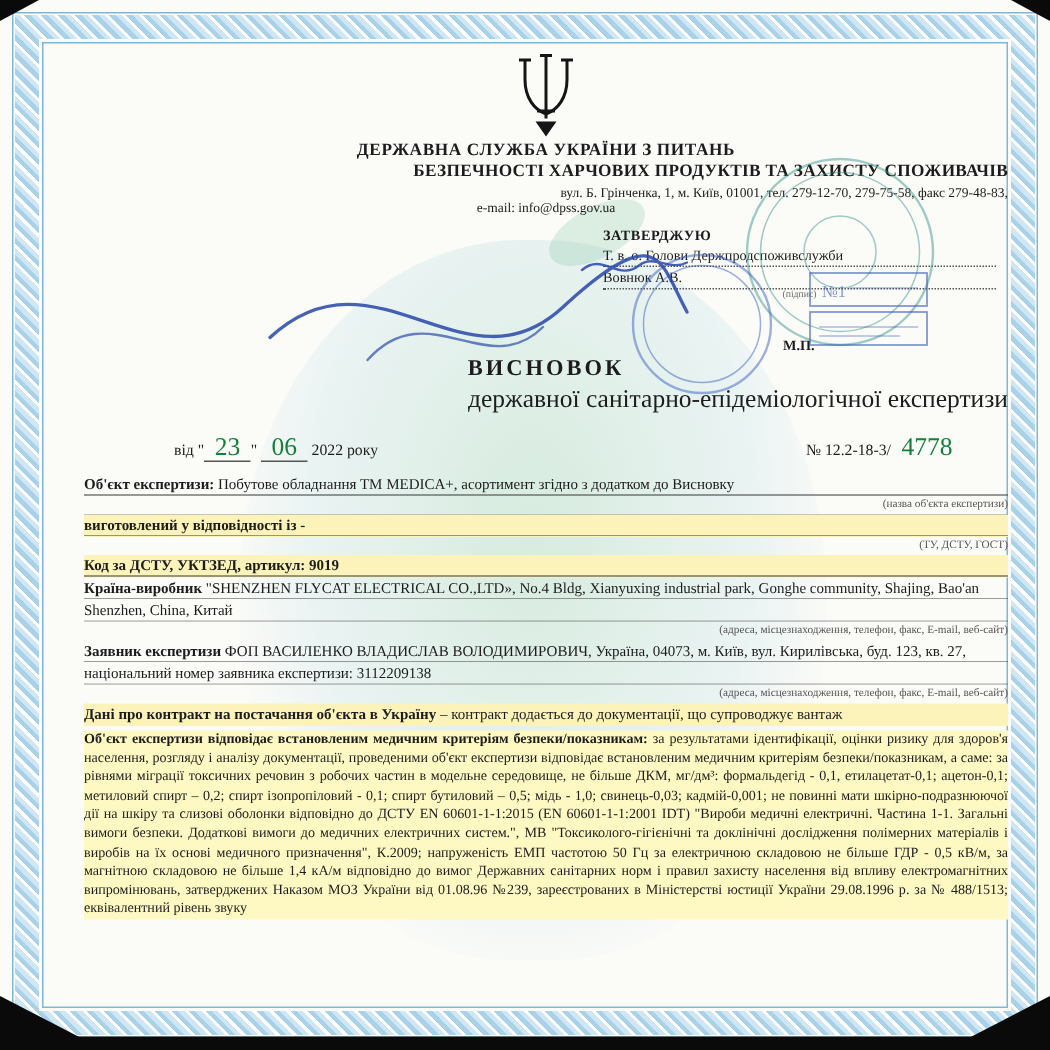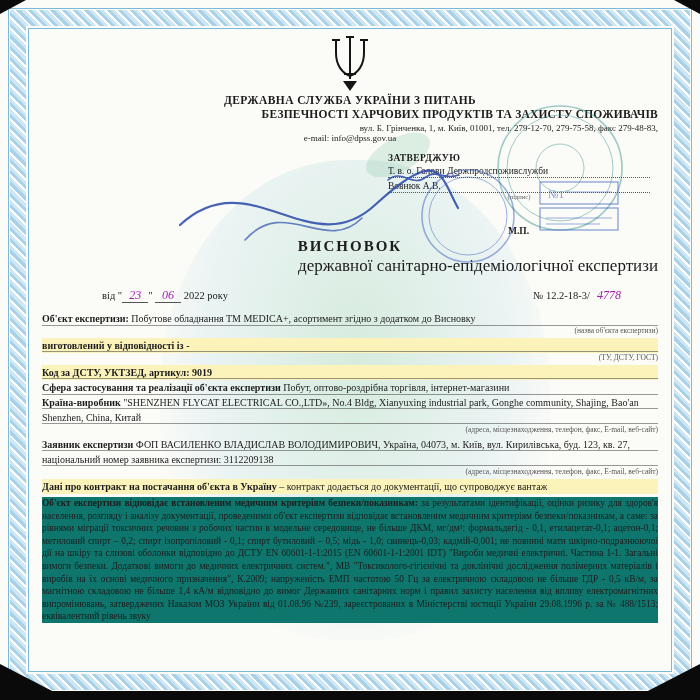--- a/index.html
+++ b/index.html
@@ -25,48 +25,48 @@
     content:"";position:absolute;left:52%;top:-22px;width:70px;height:34px;border-radius:50% 50% 50% 50%;
     background:rgba(110,185,150,0.22);transform:rotate(-28deg);
   }
   
   .bottom-bar{position:absolute;left:0;bottom:0;width:700px;height:9px;background:#0a0a0a;}
   .corner-bl{position:absolute;left:0;bottom:6px;width:0;height:0;border-bottom:30px solid #0a0a0a;border-right:58px solid transparent;}
   .corner-br{position:absolute;right:0;bottom:6px;width:0;height:0;border-bottom:30px solid #0a0a0a;border-left:58px solid transparent;}
   .corner-tl{position:absolute;left:0;top:0;width:0;height:0;border-top:14px solid #0a0a0a;border-right:26px solid transparent;}
   .corner-tr{position:absolute;right:0;top:0;width:0;height:0;border-top:14px solid #0a0a0a;border-left:26px solid transparent;}
 
-  .content{position:absolute;left:42px;top:34px;width:616px;height:630px;}
+  .content{position:absolute;left:56px;top:34px;width:616px;height:630px;}
 
   .trident{width:44px;height:58px;margin:0 auto 2px auto;display:block;}
 
   .org-line1{text-align:center;font-weight:bold;font-size:11.5px;letter-spacing:.4px;}
   .org-line2{text-align:right;font-weight:bold;font-size:11.5px;letter-spacing:.2px;margin-top:2px;}
   .org-addr{text-align:right;font-size:9px;margin-top:3px;}
   .org-email{text-align:center;font-size:9px;}
 
   .approval{width:262px;margin:10px 8px 0 auto;font-size:9.5px;position:relative;}
   .approval .appr-label{font-weight:bold;letter-spacing:.4px;}
   .approval .u{border-bottom:1px dotted #555;display:block;padding-bottom:1px;margin-top:3px;}
   .approval .cap{display:block;text-align:center;font-size:6.5px;color:#666;}
   .approval .mp{font-weight:bold;margin-top:26px;margin-left:120px;}
 
   .doc-title{text-align:center;font-weight:bold;font-size:15px;letter-spacing:2px;margin-top:2px;}
   .doc-subtitle{text-align:right;font-size:17px;margin-top:1px;}
 
   .dateline{display:flex;justify-content:space-between;font-size:10.5px;margin:12px 30px 8px 60px;}
-  .hand{font-style:italic;color:#a21caf;font-size:12px;border-bottom:1px solid #555;padding:0 7px;}
+  .hand{color:#15803d;font-size:17px;border-bottom:1px solid #555;padding:0 7px;}
   .hand.no-u{border-bottom:none;}
 
   .row{font-size:10px;line-height:15px;}
   .ruled{background-image:repeating-linear-gradient(to bottom,transparent 0,transparent 13.5px,rgba(70,70,70,.55) 13.5px,rgba(70,70,70,.55) 14.5px);background-size:100% 15px;}
   .hl{background-color:#fbf3b9;}
   .lbl{font-weight:bold;}
   .cap-row{text-align:right;font-size:7.5px;color:#555;line-height:10px;margin-bottom:2px;}
-  .conclusion{font-size:9.4px;line-height:12.6px;text-align:justify;margin-top:3px;background-color:#0f766e;}
+  .conclusion{font-size:9.4px;line-height:12.6px;text-align:justify;margin-top:3px;background-color:#fef9c3;}
 
   .overlay{position:absolute;left:0;top:0;width:700px;height:700px;pointer-events:none;}
 </style>
 </head>
 <body>
 
 <div class="page">
   <div class="frame-outer"></div>
   <div class="frame-band"></div>
   <div class="frame-inner"></div>
@@ -121,24 +121,20 @@
     <div class="row ruled hl">
       <span class="lbl">виготовлений у відповідності із -</span>
     </div>
     <div class="cap-row">(ТУ, ДСТУ, ГОСТ)</div>
 
     <div class="row ruled hl">
       <span class="lbl">Код за ДСТУ, УКТЗЕД, артикул:</span>
       <span class="lbl">9019</span>
     </div>
 
-    <div class="row ruled">
-      <span class="lbl">Сфера застосування та реалізації об'єкта експертизи</span>
-      <span>Побут, оптово-роздрібна торгівля, інтернет-магазини</span>
-    </div>
 
     <div class="row ruled">
       <span class="lbl">Країна-виробник</span>
       <span>"SHENZHEN FLYCAT ELECTRICAL CO.,LTD», No.4 Bldg, Xianyuxing industrial park, Gonghe community, Shajing, Bao'an Shenzhen, China, Китай</span>
     </div>
     <div class="cap-row">(адреса, місцезнаходження, телефон, факс, E-mail, веб-сайт)</div>
 
     <div class="row ruled">
       <span class="lbl">Заявник експертизи</span>
       <span>ФОП ВАСИЛЕНКО ВЛАДИСЛАВ ВОЛОДИМИРОВИЧ, Україна, 04073, м. Київ, вул. Кирилівська, буд. 123, кв. 27, національний номер заявника експертизи: 3112209138</span>

